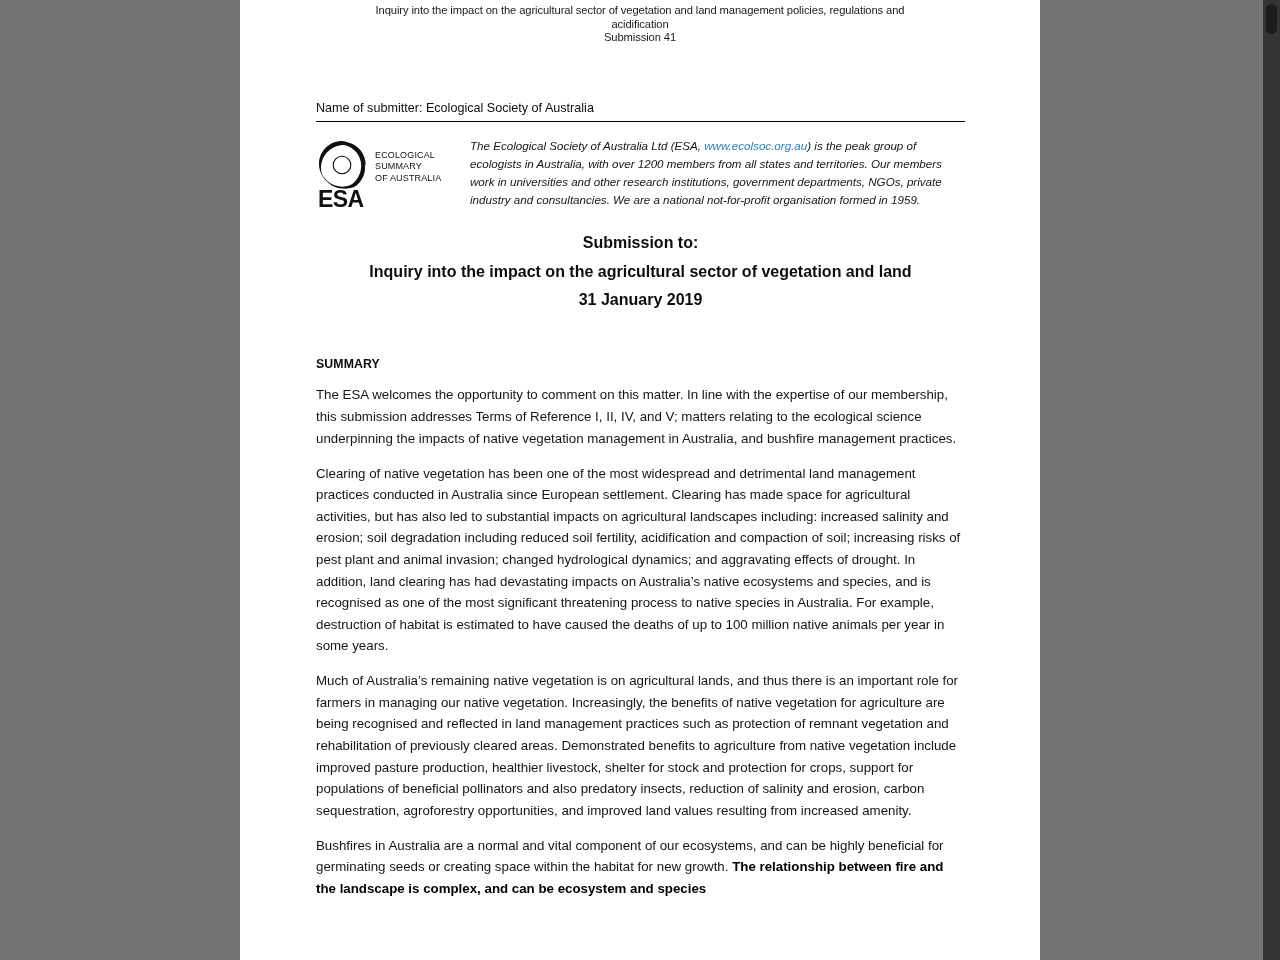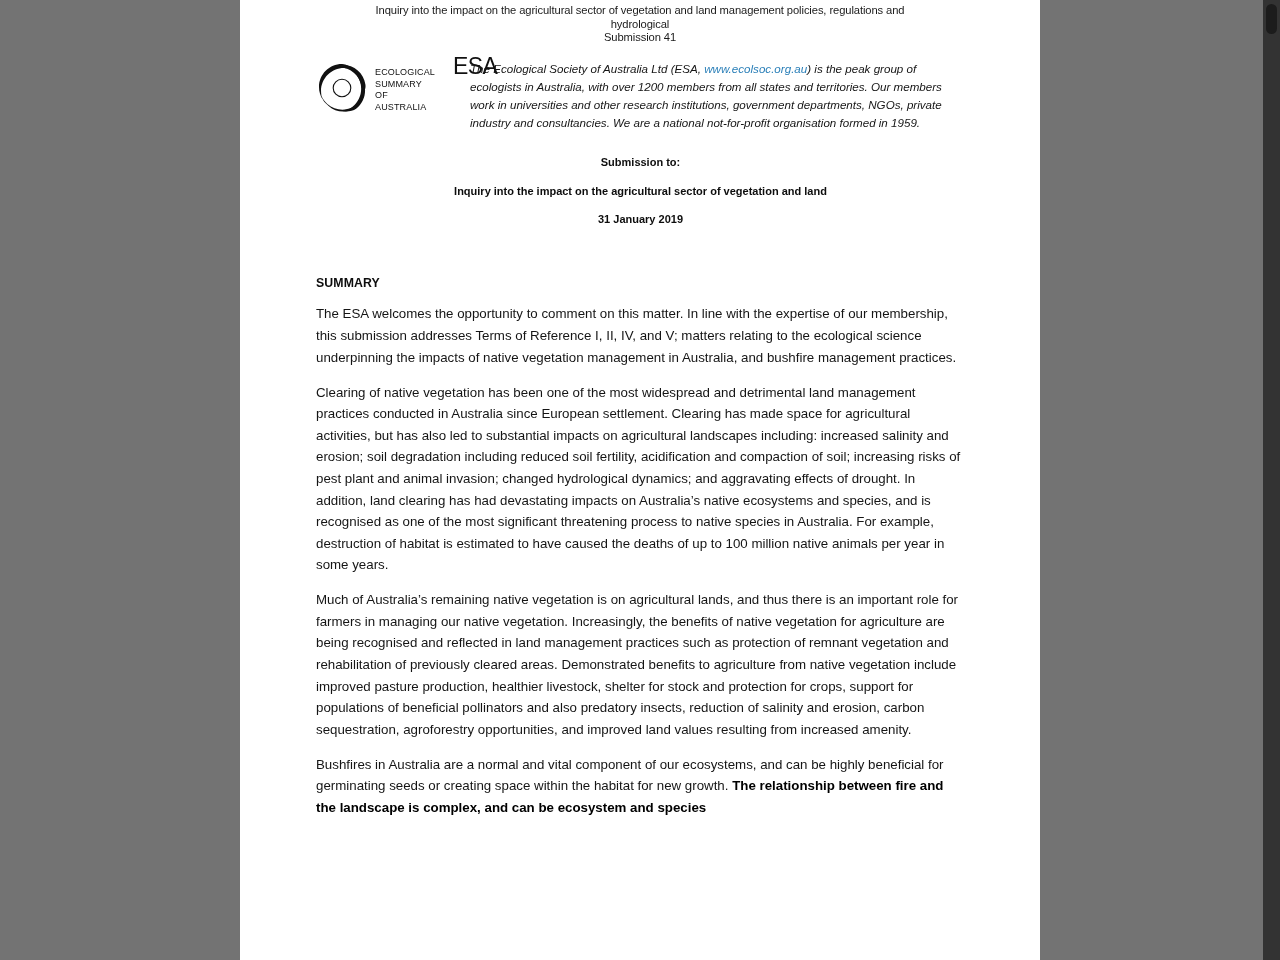--- a/index.html
+++ b/index.html
@@ -71,44 +71,45 @@
   .logo-cell {
     width: 142px;
     flex: 0 0 142px;
     padding-top: 8px;
     display: flex;
     align-items: flex-start;
     justify-content: flex-start;
   }
   .logo-wrap {
     display: flex;
+    flex-direction: column;
     width: 142px;
   }
   .logo-top {
     display: flex;
     align-items: center;
   }
   .logo-mark { flex: 0 0 52px; }
   .logo-words {
     font-family: "Liberation Sans", sans-serif;
     font-size: 9px;
     line-height: 11.6px;
     letter-spacing: 0.15px;
     color: #111;
     padding-left: 7px;
     padding-top: 1px;
   }
   .logo-esa {
     font-family: "Liberation Sans", sans-serif;
-    font-weight: normal;
+    font-weight: bold;
     font-size: 23px;
     letter-spacing: -0.6px;
     color: #111;
     margin-top: -9px;
-    margin-left: 18px;
+    margin-left: 2px;
   }
 
   .blurb-cell {
     flex: 1 1 auto;
     padding-left: 12px;
     padding-top: 6px;
   }
   .blurb {
     font-family: "Liberation Sans", sans-serif;
     font-style: italic;
@@ -120,21 +121,21 @@
     color: #2a7fb8;
     text-decoration: none;
   }
 
   
   .title-block {
     margin-top: 16px;
     text-align: center;
     font-family: "Liberation Sans", sans-serif;
     font-weight: bold;
-    font-size: 11px;
+    font-size: 16px;
     line-height: 28.8px;
     color: #0d0d0d;
     padding: 0 2px;
   }
   .title-block .t-line { display: block; }
 
   
   .section-heading {
     margin-top: 42px;
     font-family: "Liberation Sans", sans-serif;
@@ -171,26 +172,27 @@
 </style>
 </head>
 <body>
 
 <div id="viewer">
 
   <div id="page">
 
     <div class="doc-header">
       <span class="hdr-line">Inquiry into the impact on the agricultural sector of vegetation and land management policies, regulations and</span>
-      <span class="hdr-line">hydrological</span>
+      <span class="hdr-line">acidification</span>
       <span class="hdr-line">Submission 41</span>
     </div>
 
     <div class="doc-body">
 
+      <div class="submitter-row">Name of submitter: Ecological Society of Australia</div>
 
       <div class="org-block">
 
         <div class="logo-cell">
           <div class="logo-wrap">
             <div class="logo-top">
               <div class="logo-mark">
                 <svg width="52" height="52" viewBox="0 0 52 52" aria-hidden="true">
                   <g fill="#111111">
                     <path d="M26 2 C13.3 2 3 12.3 3 25 C3 29.6 4.35 33.9 6.65 37.5 C5.6 34.9 5.05 32.05 5.05 29.05 C5.05 16.35 15.35 6.05 28.05 6.05 C31.7 6.05 35.15 6.9 38.2 8.4 C34.35 4.45 30.45 2 26 2 Z"></path>

